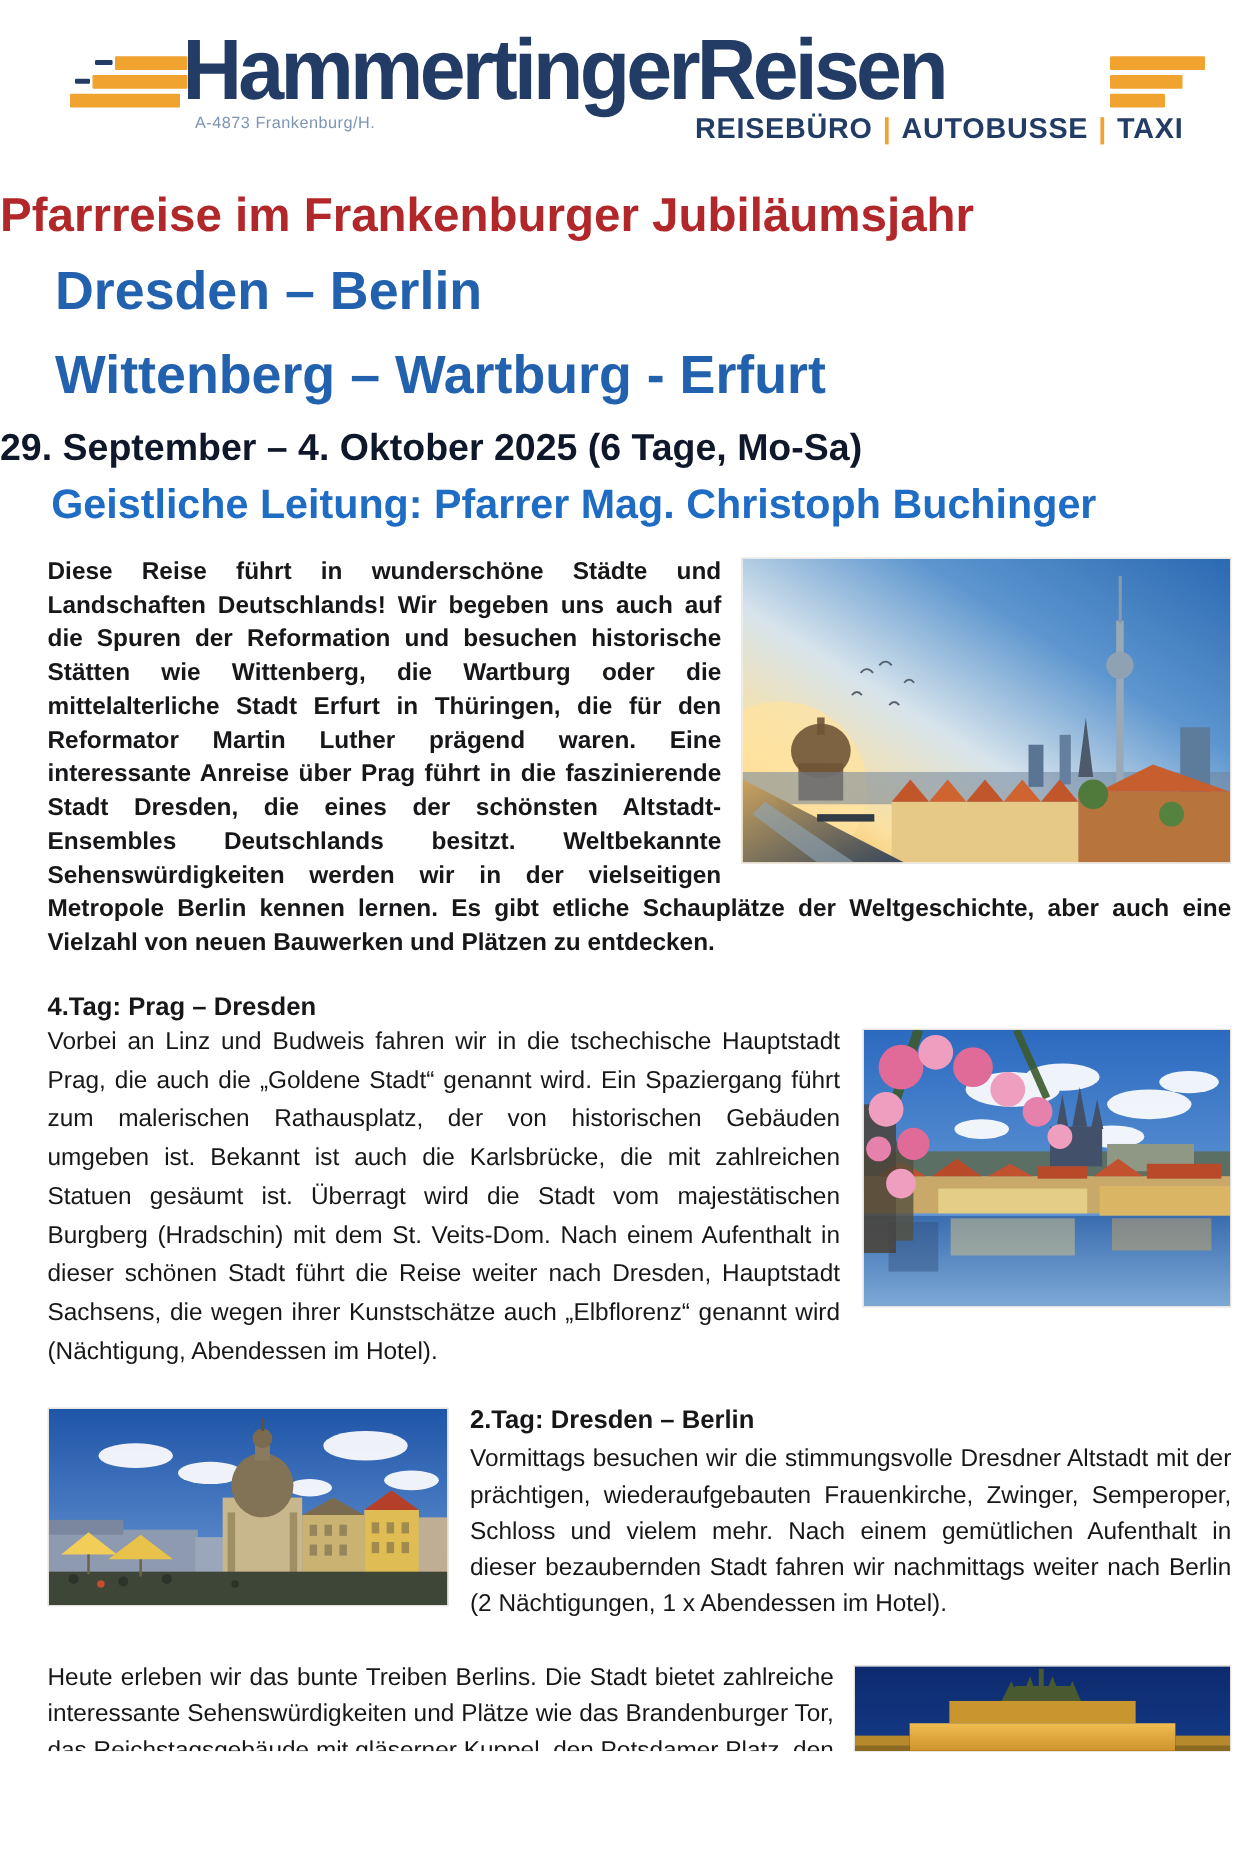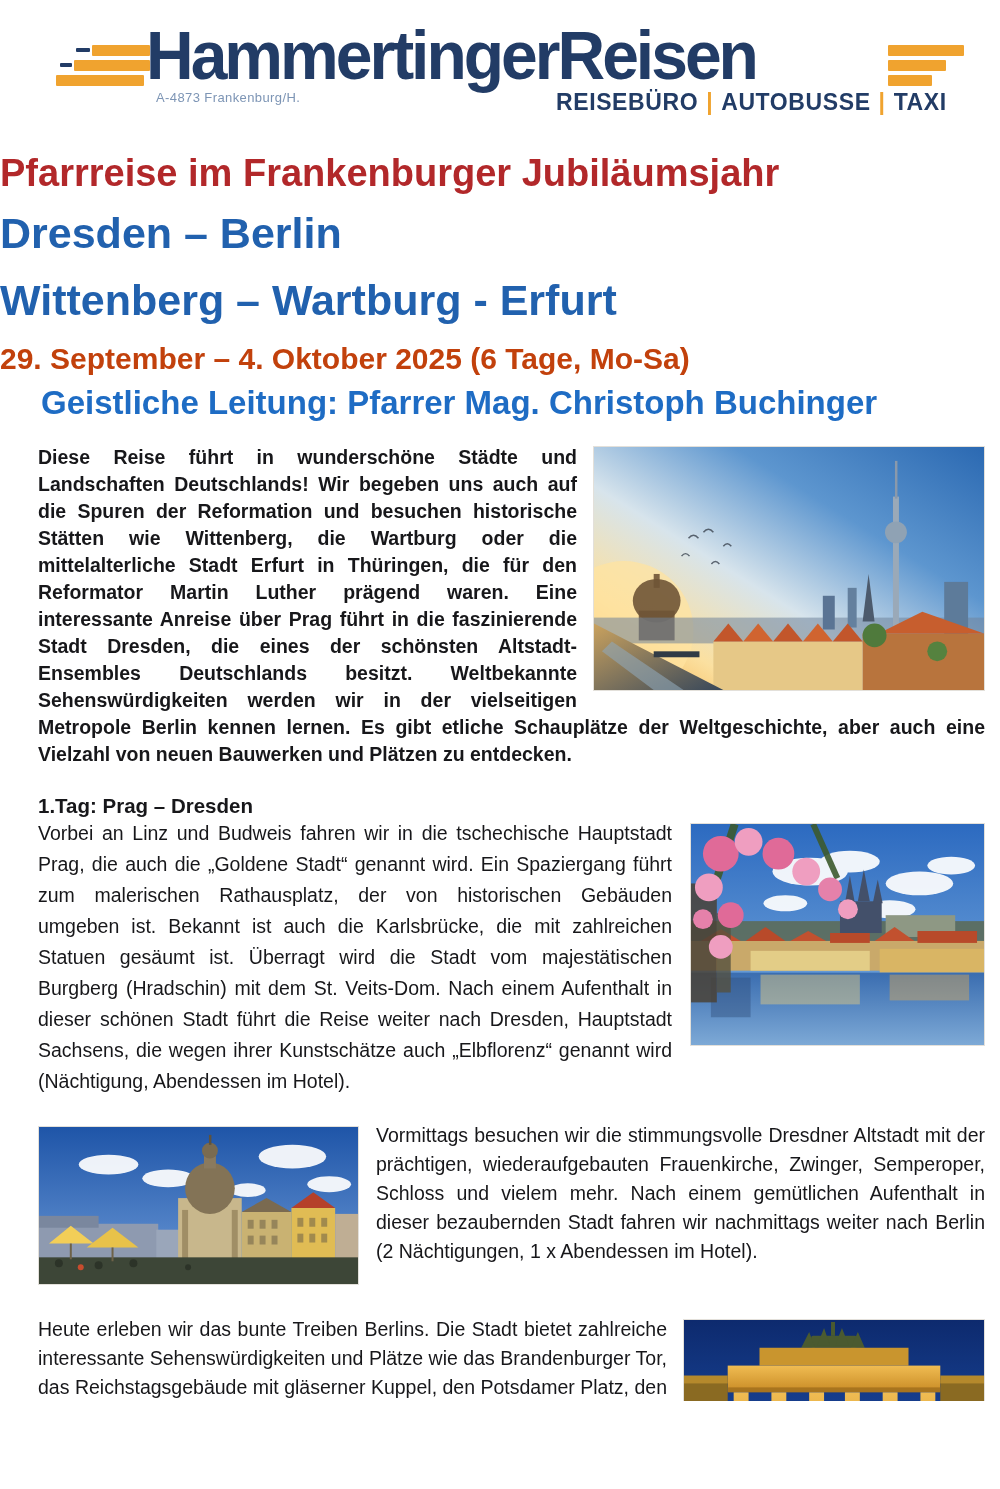--- a/index.html
+++ b/index.html
@@ -13,24 +13,24 @@
          color:#223c66;letter-spacing:-3px;white-space:nowrap;transform:scaleY(1.04);transform-origin:top left;}
   .stripe{position:absolute;height:11px;background:#f0a32f;border-radius:1px;}
   .dash{position:absolute;height:4px;background:#223c66;border-radius:1px;}
   .address{position:absolute;left:156px;top:90px;font-size:13px;color:#7d95b5;letter-spacing:.4px;}
   .services{position:absolute;left:556px;top:89px;font-size:23px;font-weight:bold;color:#223c66;letter-spacing:.6px;white-space:nowrap;}
   .services .sep{color:#f0a32f;margin:0 8px;}
 
   
   .titles{text-align:left;}
   .t-main{font-size:38px;font-weight:bold;color:#b2282a;margin-top:28px;}
-  .t-route{font-size:43px;font-weight:bold;color:#2161ae;}
+  .t-route{font-size:43px;font-weight:bold;color:#2161ae;padding-left:44px;}
   .r1{margin-top:14px}
   .r2{margin-top:18px}
-  .t-dates{font-size:30px;font-weight:bold;color:#c2410c;margin-top:17px;}
+  .t-dates{font-size:30px;font-weight:bold;color:#0f172a;margin-top:17px;}
   .t-leader{font-size:33px;font-weight:bold;color:#1e6cc4;margin-top:8px;margin-left:41px;}
 
   
   .content{padding:0 15px 0 38px;}
   .intro{margin-top:22px;font-weight:bold;font-size:19.5px;line-height:27px;text-align:justify;}
   .photo{border:1px solid #e3e0da;background:#fff;overflow:hidden;}
   .photo svg{display:block;width:100%;height:100%;}
   .ph-intro{float:right;width:392px;height:245px;margin:2px 0 8px 16px;}
 
   .sec h3{font-size:20.5px;font-weight:bold;}
@@ -125,21 +125,21 @@
           </g>
           <polygon points="0,178 130,245 0,245" fill="url(#briver)"></polygon>
           <polygon points="18,196 90,245 60,245 8,206" fill="#8fa6b8" opacity="0.6"></polygon>
           <rect x="60" y="206" width="46" height="6" fill="#303b46"></rect>
         </svg>
       </div>
       <span>Diese Reise führt in wunderschöne Städte und Landschaften Deutschlands! Wir begeben uns auch auf die Spuren der Reformation und besuchen historische Stätten wie Wittenberg, die Wartburg oder die mittelalterliche Stadt Erfurt in Thüringen, die für den Reformator Martin Luther prägend waren. Eine interessante Anreise über Prag führt in die faszinierende Stadt Dresden, die eines der schönsten Altstadt-Ensembles Deutschlands besitzt. Weltbekannte Sehenswürdigkeiten werden wir in der vielseitigen Metropole Berlin kennen lernen. Es gibt etliche Schauplätze der Weltgeschichte, aber auch eine Vielzahl von neuen Bauwerken und Plätzen zu entdecken.</span>
     </div>
 
     <div class="sec s1">
-      <h3>1.Tag: Prag – Dresden</h3>
+      <h3>4.Tag: Prag – Dresden</h3>
       <div class="body">
         <div class="photo ph-prague">
           <svg viewBox="0 0 295 223" preserveAspectRatio="none" aria-hidden="true">
             <defs>
               <linearGradient id="psky" x1="0" y1="0" x2="0" y2="1">
                 <stop offset="0" stop-color="#2c6ac0"></stop>
                   <stop offset="1" stop-color="#7fb0e0"></stop>
               </linearGradient>
               <linearGradient id="pwater" x1="0" y1="0" x2="0" y2="1">
                 <stop offset="0" stop-color="#3a6db0"></stop>
@@ -262,20 +262,21 @@
             <rect x="73" y="122" width="2" height="14" fill="#6e6248"></rect>
             <circle cx="20" cy="138" r="4" fill="#2c3328"></circle>
               <circle cx="60" cy="140" r="4" fill="#2c3328"></circle>
             <circle cx="95" cy="138" r="4" fill="#2c3328"></circle>
               <circle cx="150" cy="142" r="3" fill="#2c3328"></circle>
             <circle cx="42" cy="142" r="3" fill="#c74c2e"></circle>
           </g>
         </svg>
       </div>
       <div class="text">
+        <h3>2.Tag: Dresden – Berlin</h3>
         <span><span>Vormittags besuchen wir die stimmungsvolle Dresdner Altstadt mit der prächtigen, wiederaufgebauten Frauenkirche, Zwinger, Semperoper, Schloss und vielem mehr. Nach einem gemütlichen Aufenthalt in dieser bezaubernden Stadt fahren wir nachmittags weiter nach </span><b>Berlin</b><span> (2 Nächtigungen, 1 x Abendessen im Hotel).</span></span>
       </div>
     </div>
 
     <div class="sec s3">
       <div class="body">
         <div class="photo ph-bburg">
           <svg viewBox="0 0 302 228" preserveAspectRatio="none" aria-hidden="true">
             <defs>
               <linearGradient id="gsky" x1="0" y1="0" x2="0" y2="1">

